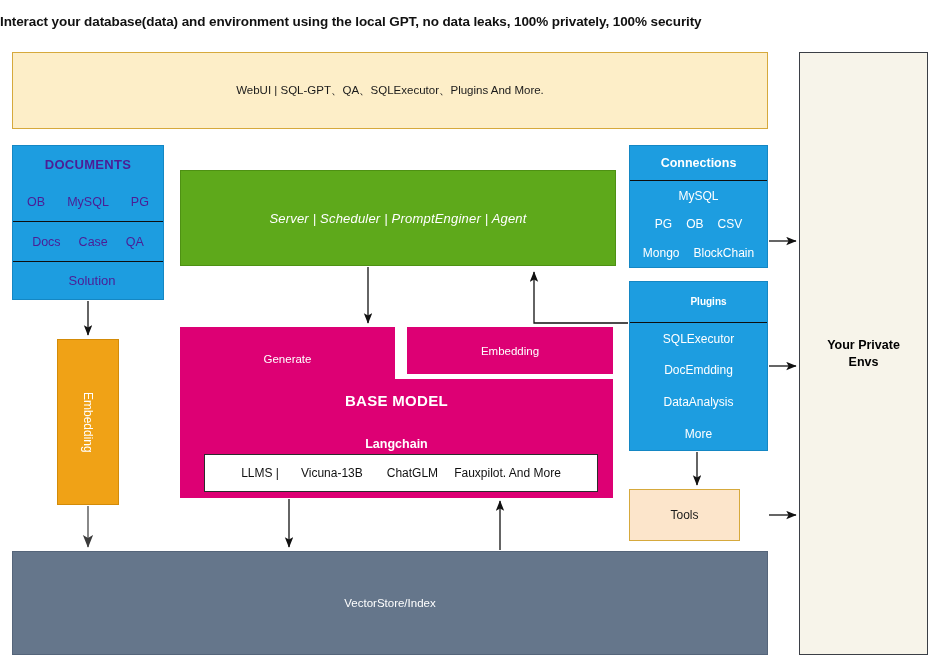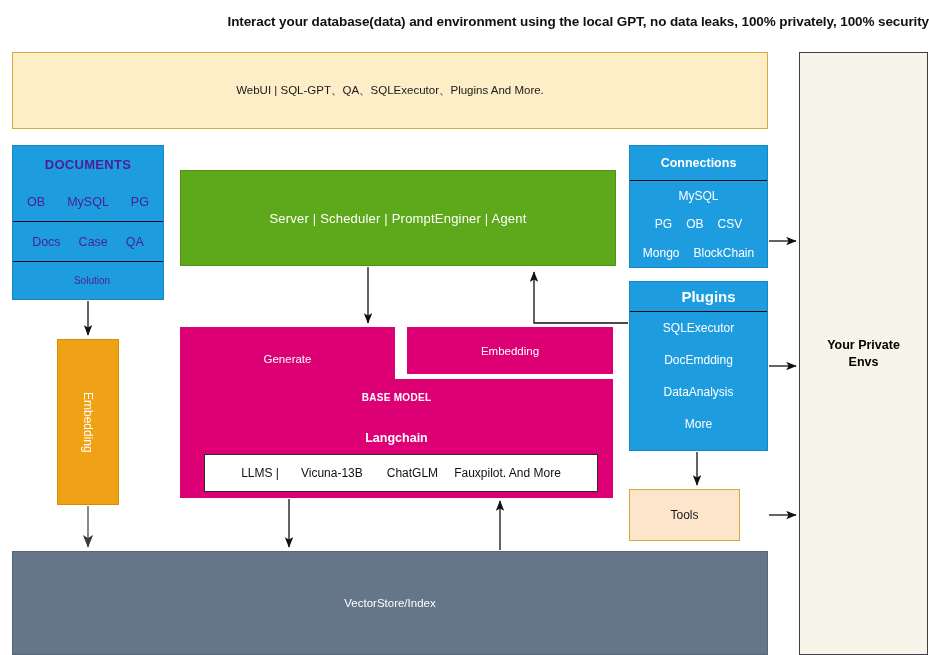--- a/index.html
+++ b/index.html
@@ -1,21 +1,21 @@
 <!DOCTYPE html>
 <html><head>
 <meta charset="utf-8">
 <style>
   html,body{margin:0;padding:0;background:#ffffff;}
   body{width:929px;height:655px;position:relative;overflow:hidden;
        font-family:"Liberation Sans",sans-serif;color:#1a1a1a;}
   .stage{position:absolute;left:0;top:0;width:929px;height:655px;}
   .box{position:absolute;box-sizing:border-box;display:flex;
        align-items:center;justify-content:center;text-align:center;}
-  .title{position:absolute;left:0;top:14px;width:929px;text-align:right;
+  .title{position:absolute;left:0;top:14px;width:929px;text-align:left;
          font-size:13.5px;font-weight:bold;color:#111;letter-spacing:-0.1px;}
 
   
   .webui{left:12px;top:52px;width:756px;height:77px;background:#fdeec8;
          border:1px solid #d6a93c;font-size:11.5px;color:#1a1a1a;}
 
   
   .envs{left:799px;top:52px;width:129px;height:603px;background:#f7f4ea;
         border:1.5px solid #3b3f46;font-size:12.5px;font-weight:bold;
         line-height:1.35;color:#000000;}
@@ -24,63 +24,63 @@
   .docs{left:12px;top:145px;width:152px;height:155px;background:#1d9de0;
         border:1px solid #1487c4;flex-direction:column;justify-content:flex-start;
         color:#4c1d95;}
   .docs .seg{width:100%;display:flex;align-items:center;justify-content:center;
              box-sizing:border-box;}
   .docs .hd{height:36px;font-size:13px;font-weight:bold;letter-spacing:.3px;}
   .docs .r1{height:40px;font-size:12.5px;border-bottom:1.5px solid #0d0d0d;
             gap:22px;}
   .docs .r2{height:40px;font-size:12.5px;border-bottom:1.5px solid #0d0d0d;
             gap:18px;}
-  .docs .r3{height:37px;font-size:10px;padding-left:8px;}
+  .docs .r3{height:37px;font-size:13px;padding-left:8px;}
 
   
   .embed{left:57px;top:339px;width:62px;height:166px;background:#f0a216;
          border:1px solid #d38b08;color:#fff;font-size:12px;}
   .embed span{writing-mode:vertical-rl;text-orientation:mixed;}
 
   
   .server{left:180px;top:170px;width:436px;height:96px;background:#5ea91b;
-          border:1px solid #4e9113;color:#fff;font-size:13px;letter-spacing:.2px;}
+          border:1px solid #4e9113;color:#fff;font-size:13px;letter-spacing:.2px;font-style:italic;}
 
   
   .gen{left:180px;top:327px;width:215px;height:63px;background:#dd0074;
        color:#fff;font-size:11.5px;}
   .emb2{left:407px;top:327px;width:206px;height:47px;background:#dd0074;
         color:#fff;font-size:11.5px;}
 
   
   .basemodel{left:180px;top:379px;width:433px;height:119px;background:#dd0074;
              flex-direction:column;justify-content:flex-start;color:#fff;}
-  .bm-t1{margin-top:13px;font-size:10px;font-weight:bold;letter-spacing:.3px;}
+  .bm-t1{margin-top:13px;font-size:15px;font-weight:bold;letter-spacing:.3px;}
   .bm-t2{margin-top:28px;font-size:12.5px;font-weight:bold;}
   .llms{position:absolute;left:204px;top:454px;width:394px;height:38px;
         background:#fff;border:1px solid #2b2b2b;color:#111;font-size:12px;}
   .llms .in{display:flex;align-items:center;justify-content:center;gap:0;}
   .llms .in i{font-style:normal;}
 
   
   .conn{left:629px;top:145px;width:139px;height:123px;background:#1d9de0;
         border:1px solid #1487c4;flex-direction:column;justify-content:space-between;
         color:#fff;}
   .conn .hd{height:36px;width:100%;display:flex;align-items:center;
             justify-content:center;font-size:12.5px;font-weight:bold;
             border-bottom:1.5px solid #0d0d0d;box-sizing:border-box;}
   .conn .rw{height:29px;width:100%;display:flex;align-items:center;
             justify-content:center;font-size:12px;gap:14px;box-sizing:border-box;}
 
   
   .plug{left:629px;top:281px;width:139px;height:170px;background:#1d9de0;
         border:1px solid #1487c4;flex-direction:column;justify-content:flex-start;
         color:#fff;}
-  .plug .hd{height:30px;width:100%;display:flex;align-items:center;
-            justify-content:center;font-size:15px;font-weight:bold;
+  .plug .hd{height:41px;width:100%;display:flex;align-items:center;
+            justify-content:center;font-size:10px;font-weight:bold;
             border-bottom:1.5px solid #0d0d0d;box-sizing:border-box;padding-left:20px;}
   .plug .rw{height:32px;width:100%;display:flex;align-items:center;
             justify-content:center;font-size:12px;box-sizing:border-box;}
 
   
   .tools{left:629px;top:489px;width:111px;height:52px;background:#fce5cb;
          border:1px solid #d6a93c;font-size:12px;color:#1a1a1a;}
 
   
   .vs{left:12px;top:551px;width:756px;height:104px;background:#65768b;

